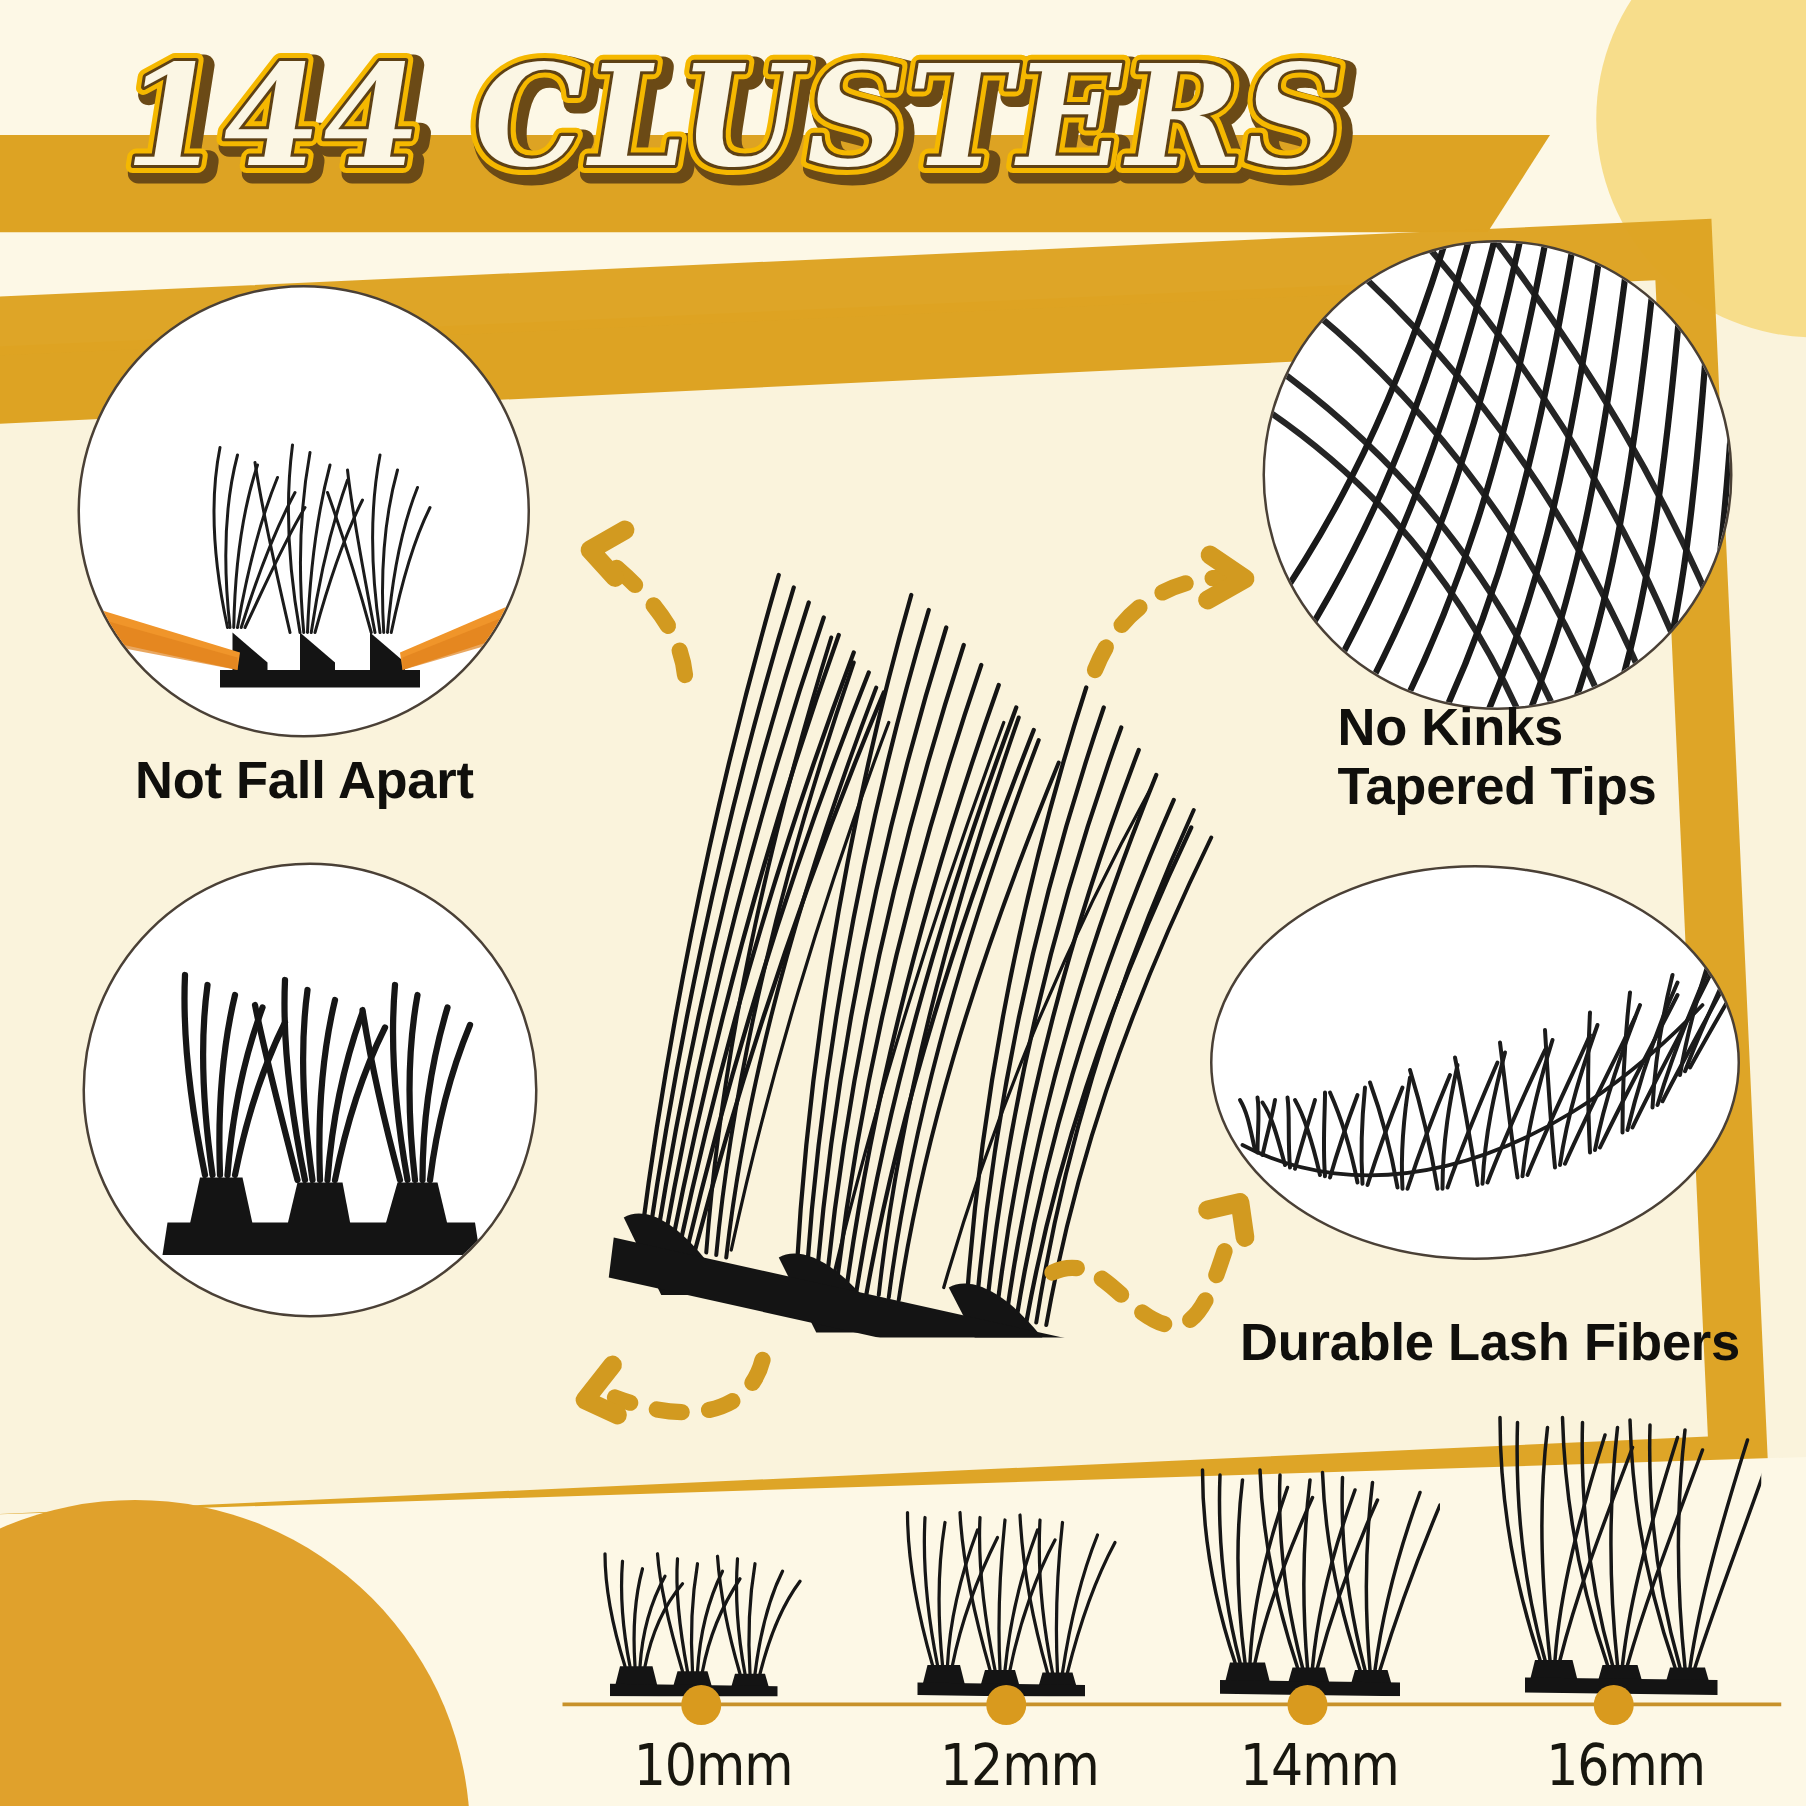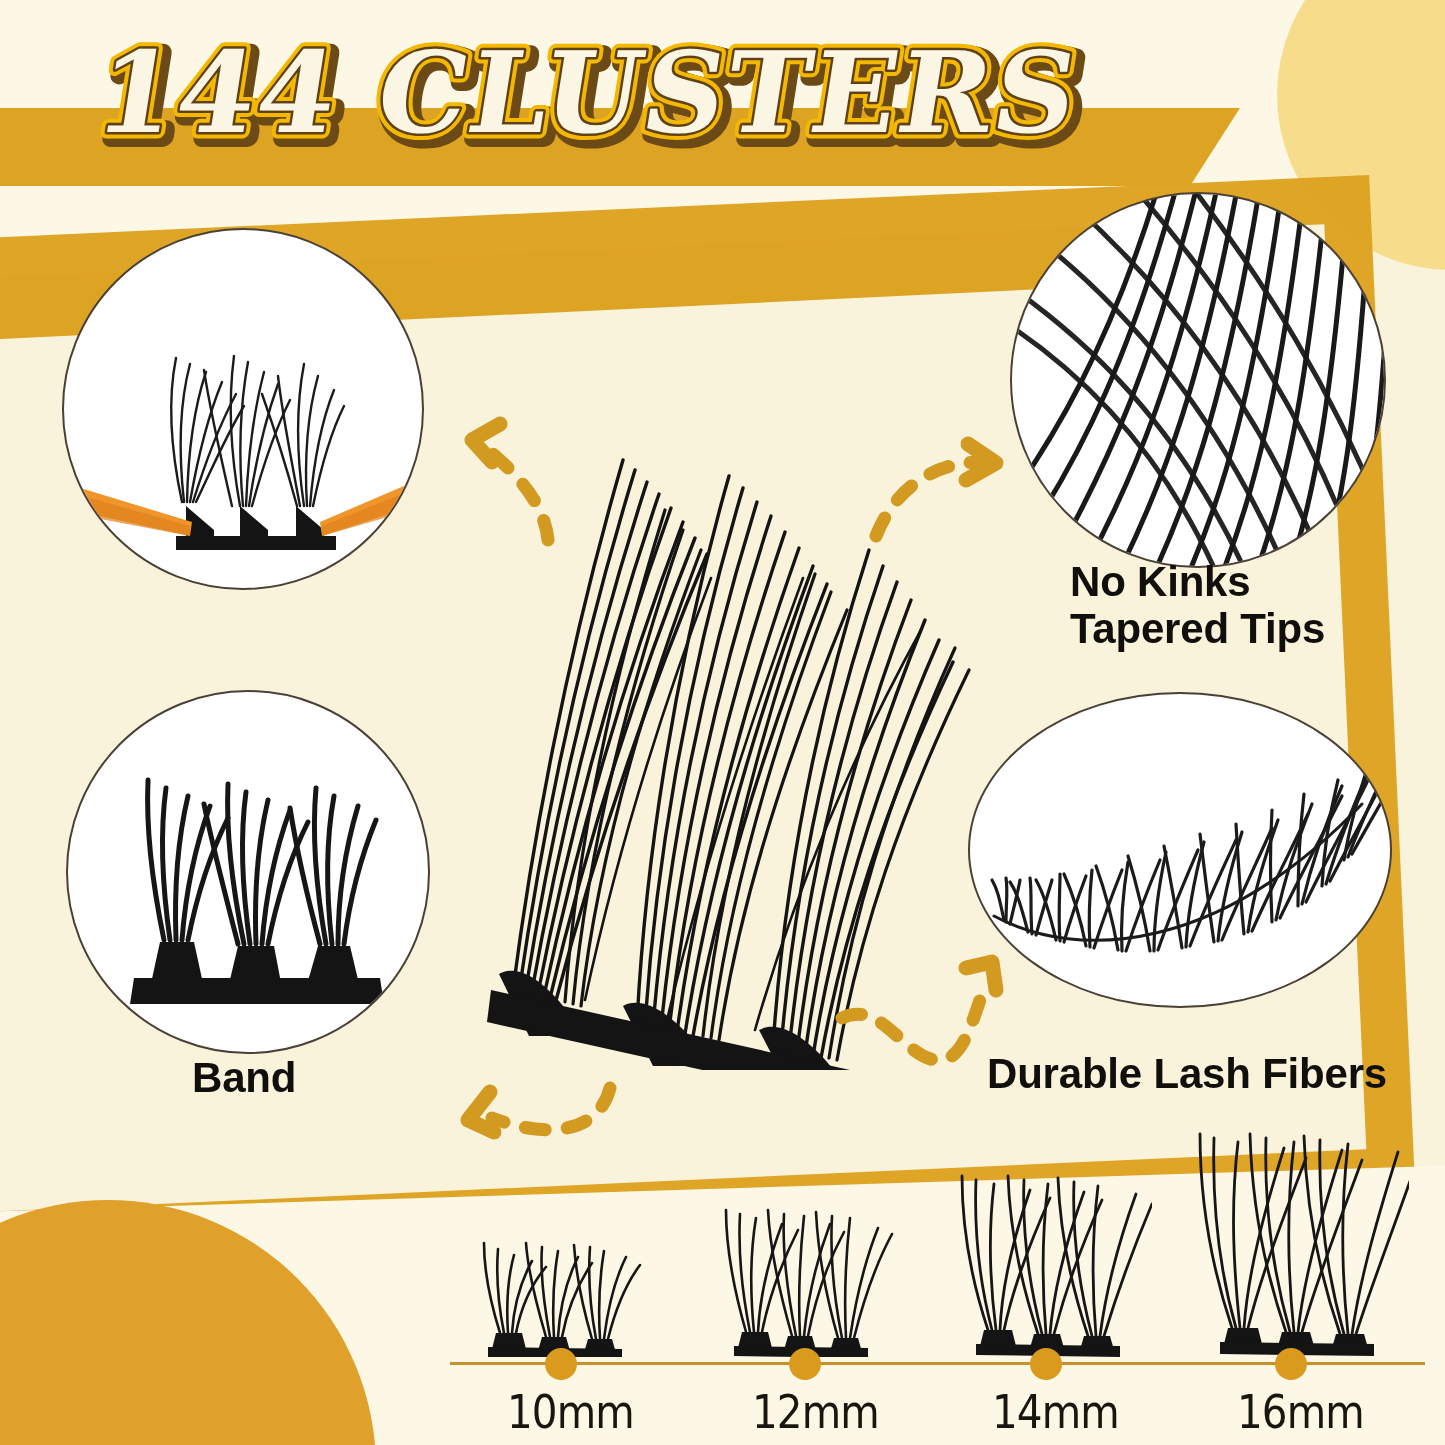--- a/index.html
+++ b/index.html
@@ -195,20 +195,21 @@
       <path d="M112 306 L272 306 L272 320 L112 320 Z" fill="#141414"></path>
 
       <g>
         <path d="M-10 250 L128 292 L126 306 L-10 276 Z" fill="#f0952a"></path>
         <path d="M-10 258 L126 296 L126 306 L-10 280 Z" fill="#e0811c" opacity="0.7"></path>
         <path d="M368 244 L256 292 L258 306 L368 270 Z" fill="#f0952a"></path>
         <path d="M368 252 L258 296 L258 306 L368 274 Z" fill="#e0811c" opacity="0.7"></path>
       </g>
     </svg>
   </div>
+  <div class="caption" style="left:108px; top:600px; width:380px;">Not Fall Apart</div>
 
   <div class="feature-circle" style="left:66px; top:690px; width:360px; height:360px;">
     <svg class="circ-svg" viewBox="0 0 360 360">
       <g stroke="#161616" fill="none" stroke-linecap="round">
 
         <g stroke-width="5">
           <path d="M96 248 C84 190 78 134 80 88"></path>
           <path d="M102 248 C94 192 92 140 98 96"></path>
           <path d="M108 248 C106 194 110 146 120 104"></path>
           <path d="M114 248 C118 196 128 152 142 114"></path>
@@ -232,21 +233,20 @@
           <path d="M252 252 C238 200 228 154 222 116"></path>
         </g>
       </g>
 
       <path d="M92 250 L126 250 L136 296 L82 296 Z" fill="#141414"></path>
       <path d="M170 254 L206 254 L214 296 L160 296 Z" fill="#141414"></path>
       <path d="M250 254 L282 254 L292 296 L238 296 Z" fill="#141414"></path>
       <path d="M66 286 L312 286 L316 312 L62 312 Z" fill="#141414"></path>
     </svg>
   </div>
-  <div class="caption" style="left:192px; top:1054px; width:280px;">Band</div>
 
   <div class="feature-circle" style="left:1010px; top:192px; width:372px; height:372px;">
     <svg class="circ-svg" viewBox="0 0 372 372">
       <g stroke="#191919" fill="none" stroke-width="5" stroke-linecap="round">
         <path d="M-20 330 C40 250 100 150 150 -20"></path>
         <path d="M10 350 C70 260 120 160 168 -20"></path>
         <path d="M40 370 C96 270 142 170 188 -20"></path>
         <path d="M70 380 C124 280 166 178 208 -20"></path>
         <path d="M104 384 C152 288 190 186 228 -20"></path>
         <path d="M138 388 C182 294 216 192 250 -20"></path>
@@ -312,21 +312,21 @@
           <path d="M352 192 C354 154 360 118 368 86"></path>
           <path d="M356 190 C368 150 384 110 400 74"></path>
           <path d="M360 187 C382 144 406 102 424 66"></path>
           <path d="M374 166 C380 130 390 96 400 66"></path>
           <path d="M378 163 C392 126 410 88 426 54"></path>
           <path d="M382 160 C404 120 428 80 448 44"></path>
         </g>
       </g>
     </svg>
   </div>
-  <div class="caption" style="left:972px; top:1050px; width:430px;text-align:center;">Durable Lash Fibers</div>
+  <div class="caption" style="left:992px; top:1050px; width:430px;">Durable Lash Fibers</div>
 
   <div id="center-product">
     <svg viewBox="0 0 530 740" preserveAspectRatio="none">
       <g stroke="#141414" fill="none" stroke-linecap="round">
 
         <g stroke-width="3.4">
           <path d="M58 660 C76 520 110 330 168 130"></path>
           <path d="M64 662 C84 524 120 336 180 140"></path>
           <path d="M70 664 C92 528 130 344 192 152"></path>
           <path d="M76 666 C100 532 140 352 204 164"></path>

